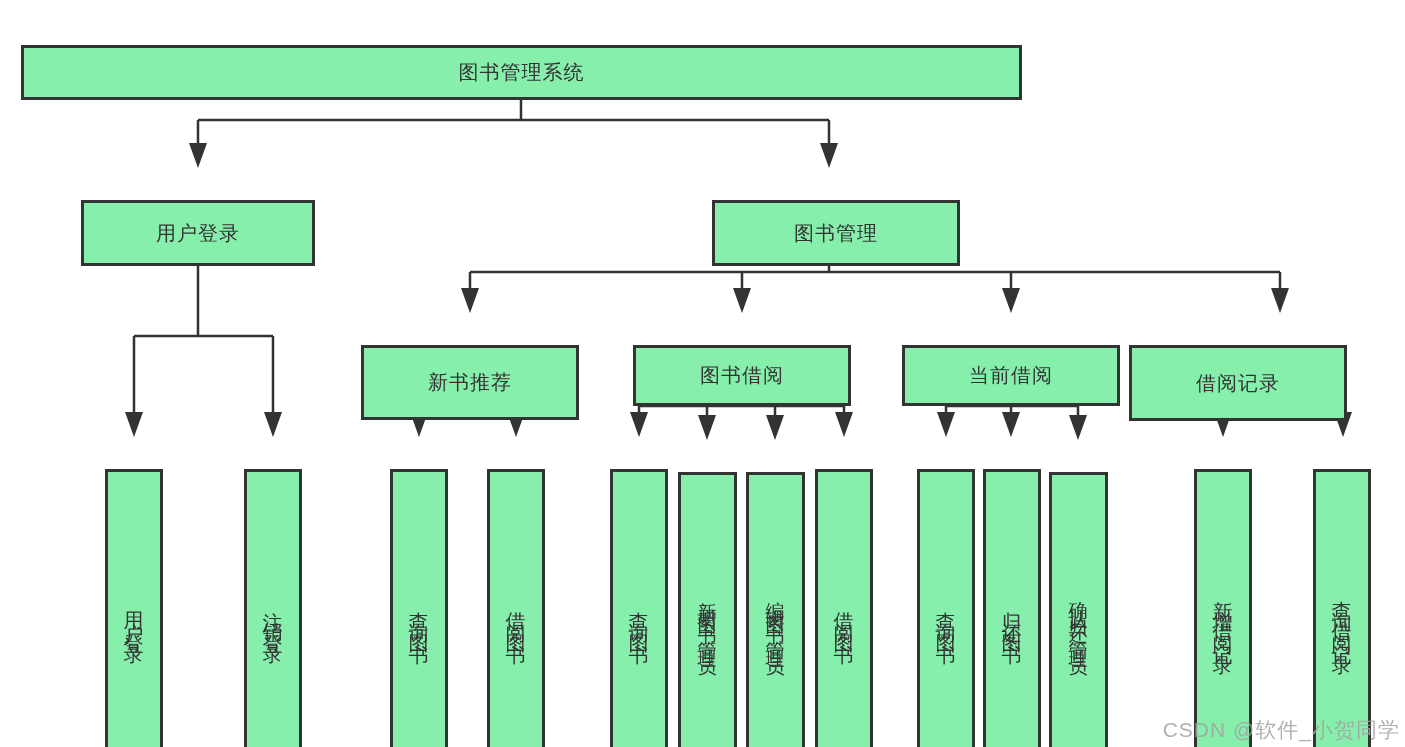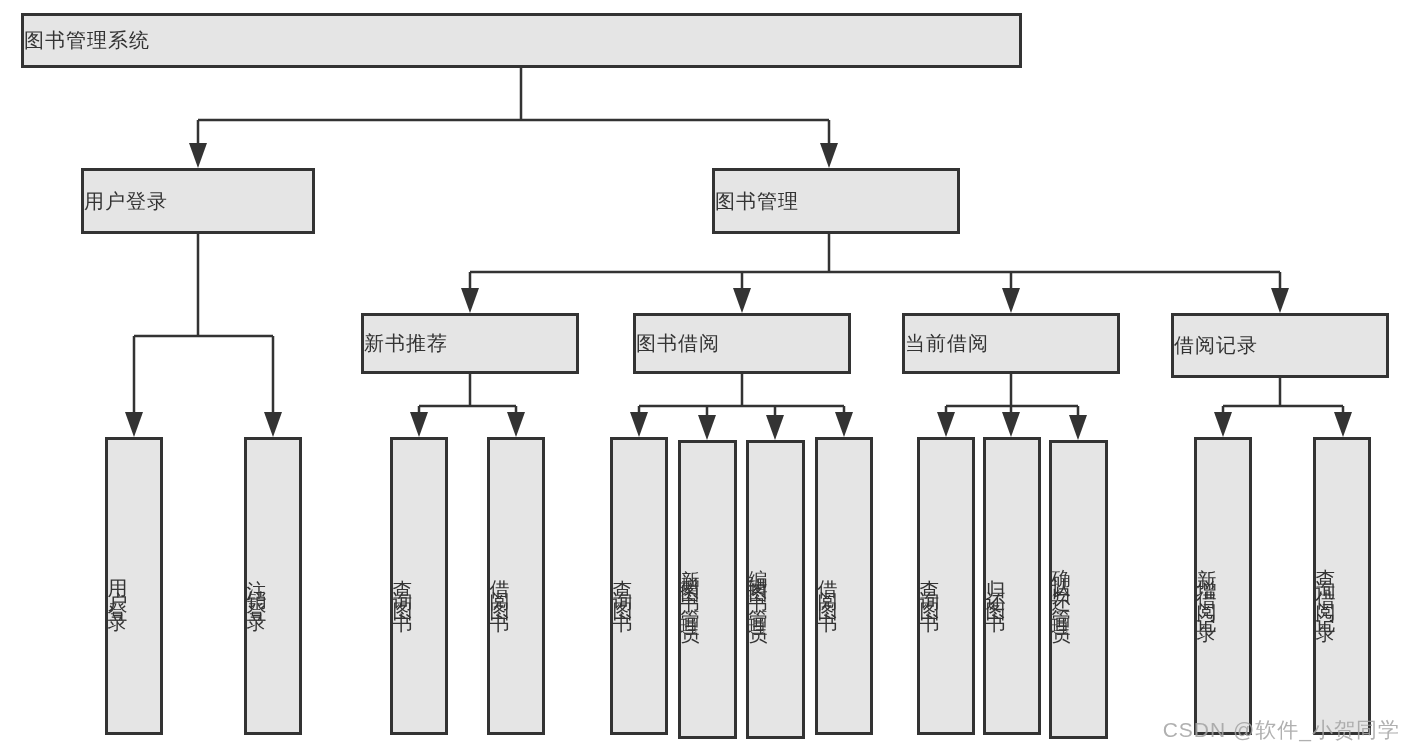--- a/index.html
+++ b/index.html
@@ -2,22 +2,22 @@
 <html><head>
 <meta charset="utf-8">
 <style>
   html,body { margin:0; padding:0; background:#ffffff; }
   .canvas {
     position:relative; width:1405px; height:747px; background:#ffffff;
     font-family:"Liberation Sans", sans-serif; overflow:hidden;
   }
   svg.wires { position:absolute; left:0; top:0; width:1405px; height:747px; }
   .box {
-    position:absolute; background:#e5e5e5; border:3px solid #333333;
-    box-sizing:border-box; display:flex; align-items:center; justify-content:flex-start;
+    position:absolute; background:#86efac; border:3px solid #333333;
+    box-sizing:border-box; display:flex; align-items:center; justify-content:center;margin-top:32px;
   }
   .hlabel { font-size:20px; color:#333333; letter-spacing:1px; white-space:nowrap; }
   .vlabel {
     writing-mode:vertical-lr; text-orientation:mixed;
     font-size:20px; color:#333333; letter-spacing:11px; line-height:1; white-space:nowrap;
   }
   .vlabel.long { font-size:19px; letter-spacing:8px; }
   .watermark {
     position:absolute; right:5px; bottom:3px; font-size:21px;
     color:#a3a3a3; opacity:0.85; letter-spacing:1px; z-index:5;text-align:right;
@@ -72,30 +72,30 @@
     <span class="hlabel">图书管理系统</span>
   </div>
 
   <div class="box" style="left:81px;top:168px;width:234px;height:66px">
     <span class="hlabel">用户登录</span>
   </div>
   <div class="box" style="left:712px;top:168px;width:248px;height:66px">
     <span class="hlabel">图书管理</span>
   </div>
 
-  <div class="box" style="left:361px;top:313px;width:218px;height:61px">
+  <div class="box" style="left:361px;top:313px;width:218px;height:75px">
     <span class="hlabel">新书推荐</span>
   </div>
   <div class="box" style="left:633px;top:313px;width:218px;height:61px">
     <span class="hlabel">图书借阅</span>
   </div>
   <div class="box" style="left:902px;top:313px;width:218px;height:61px">
     <span class="hlabel">当前借阅</span>
   </div>
-  <div class="box" style="left:1171px;top:313px;width:218px;height:65px">
+  <div class="box" style="left:1129px;top:313px;width:218px;height:76px">
     <span class="hlabel">借阅记录</span>
   </div>
 
   <div class="box" style="left:105px;top:437px;width:58px;height:298px">
     <span class="vlabel">用户登录</span>
   </div>
   <div class="box" style="left:244px;top:437px;width:58px;height:298px">
     <span class="vlabel">注销登录</span>
   </div>
 

